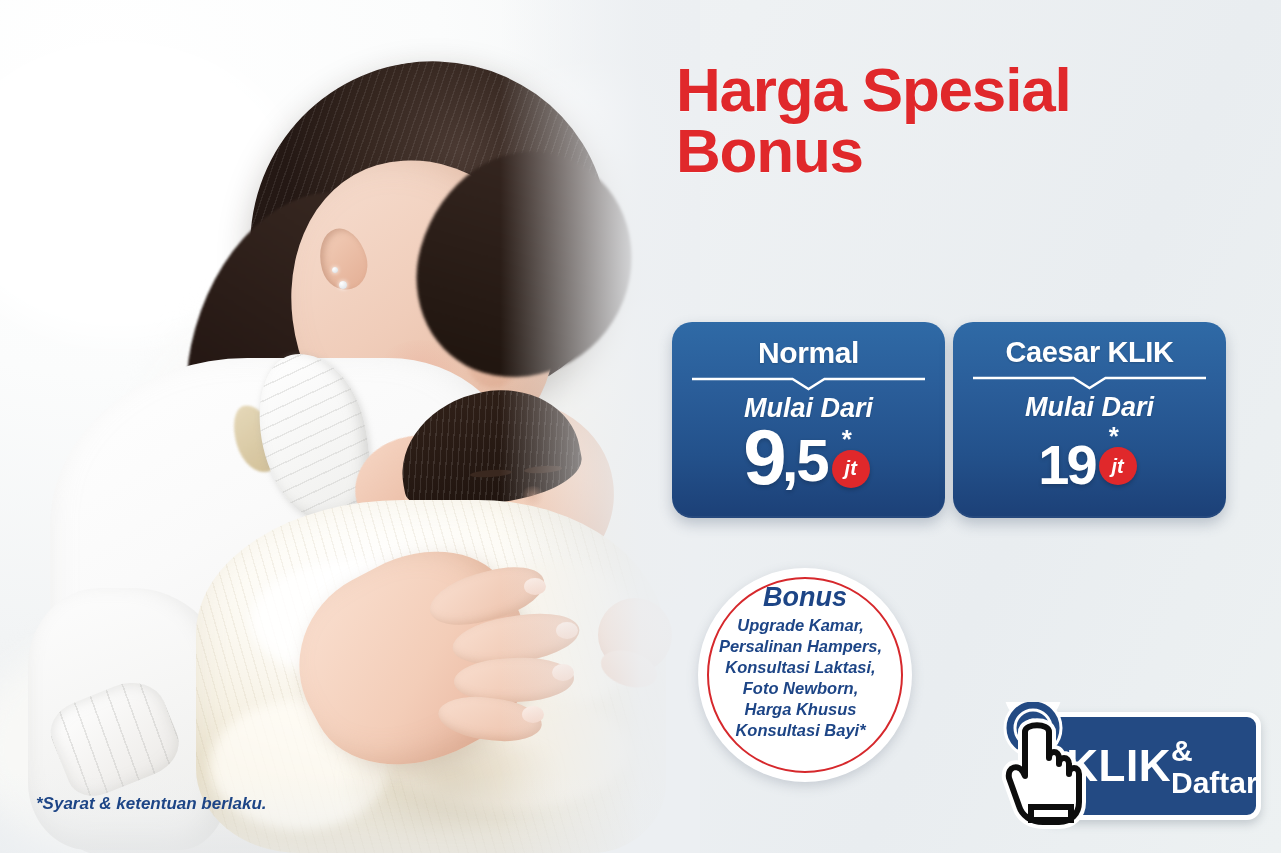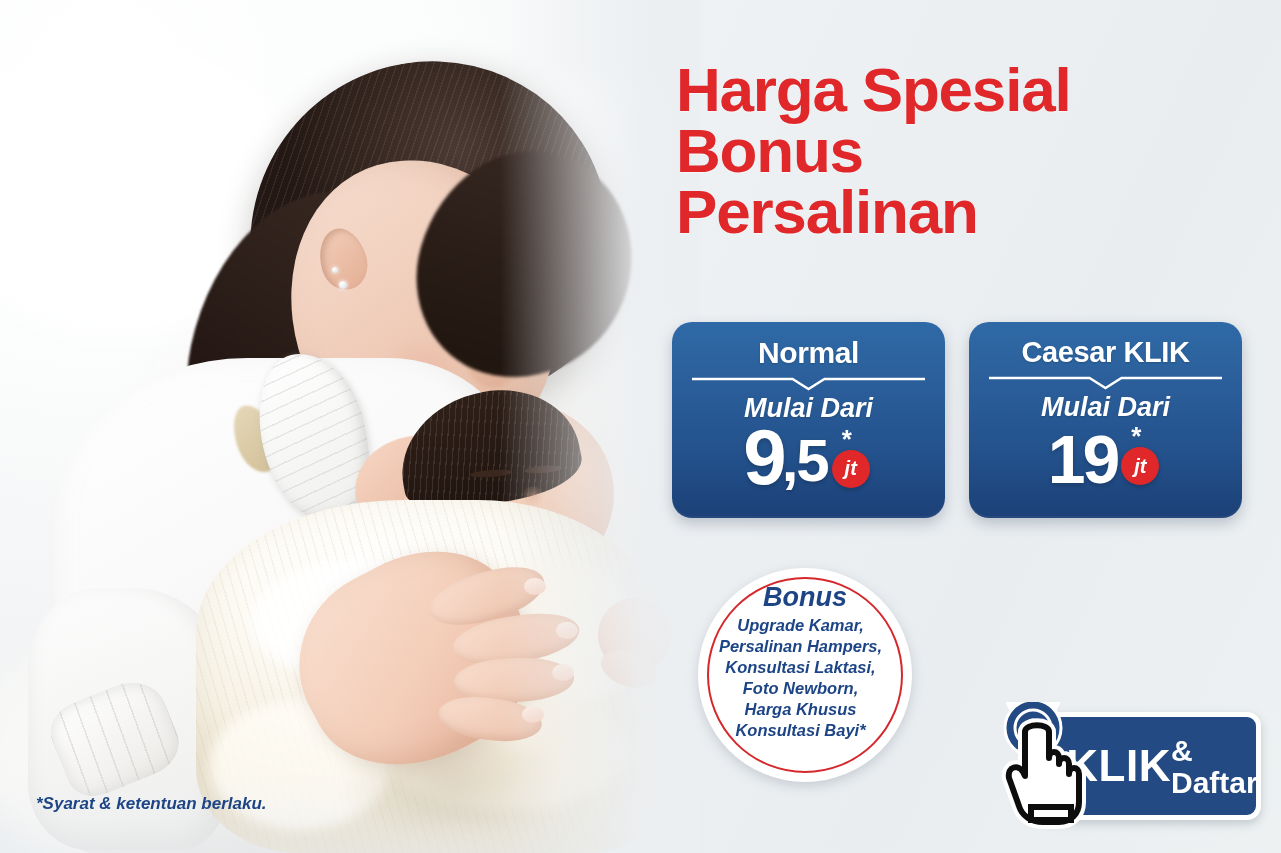--- a/index.html
+++ b/index.html
@@ -321,21 +321,21 @@
   .headline {
     position:absolute; left:676px; top:60px; width:520px;
     color:#e0282b;
     font-size:62px; line-height:.98; font-weight:800;
     letter-spacing:-1.2px;
     text-shadow:0 1px 0 rgba(255,255,255,.5);
   }
   .headline span { display:block; }
 
   
-  .cards { position:absolute; left:672px; top:322px; display:flex; gap:24px; }
+  .cards { position:absolute; left:672px; top:322px; display:flex; gap:8px; }
   .card {
     position:relative;
     width:273px; height:196px;
     border-radius:20px;
     background:linear-gradient(180deg,#2f6aa6 0%,#2a5d99 35%,#23518b 68%,#1c4077 100%);
     box-shadow:0 6px 14px rgba(60,80,105,.28), inset 0 -2px 0 rgba(255,255,255,.05);
     padding:14px 16px 0;
     overflow:hidden;
   }
   .card::before {
@@ -376,21 +376,21 @@
   }
   .unit-badge {
     position:absolute; left:4px; top:26px;
     width:38px; height:38px; border-radius:50%;
     background:#e0282b;
     color:#fff; font-weight:800; font-style:italic; font-size:20px;
     display:flex; align-items:center; justify-content:center;
     box-shadow:0 2px 4px rgba(0,0,0,.22);
   }
   .card.eracs .card-title { font-size:29px; }
-  .card.eracs .price-main { font-size:68px;text-align:center; }
+  .card.eracs .price-main { font-size:56px;text-align:center; }
 
   
   .bonus {
     position:absolute; left:698px; top:568px;
     width:214px; height:214px; border-radius:50%;
     background:#ffffff;
     box-shadow:0 4px 12px rgba(120,130,145,.3);
     display:flex; flex-direction:column; align-items:center;
     padding-top:16px;
   }
@@ -518,21 +518,20 @@
       <div class="cuff-pleat"></div>
     </div>
 
     <div class="photo-fade"></div>
     <div class="photo-fade-b"></div>
   </div>
 
   <div class="headline">
     <span>Harga Spesial</span>
     <span>Bonus</span>
-    <span>Persalinan</span>
   </div>
 
   <div class="cards">
 
     <div class="card">
       <div class="card-title">Normal</div>
       <div class="card-rule">
         <svg viewBox="0 0 241 16" preserveAspectRatio="none" aria-hidden="true">
           <path d="M0 3 H104 L120.5 13 L137 3 H241" fill="none" stroke="#ffffff" stroke-width="2.4" stroke-linejoin="miter"></path>
         </svg>

